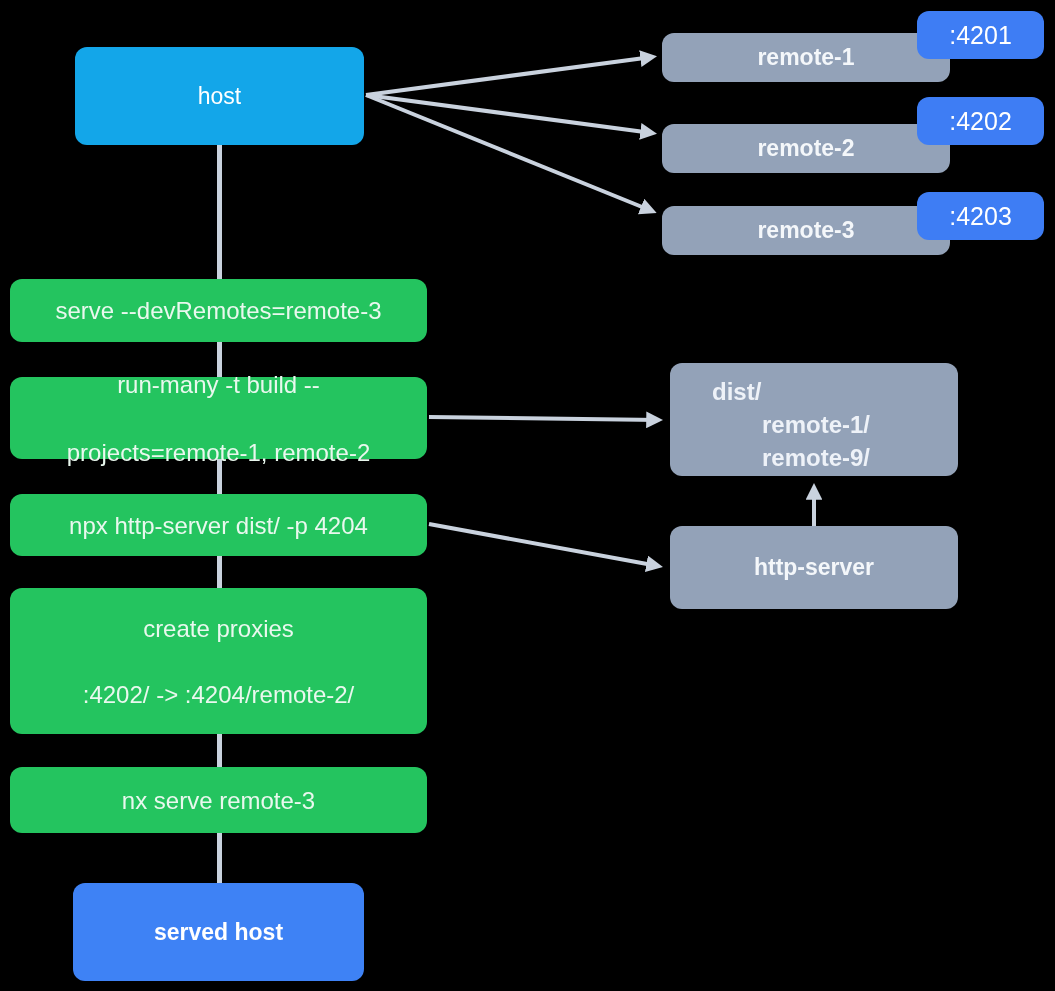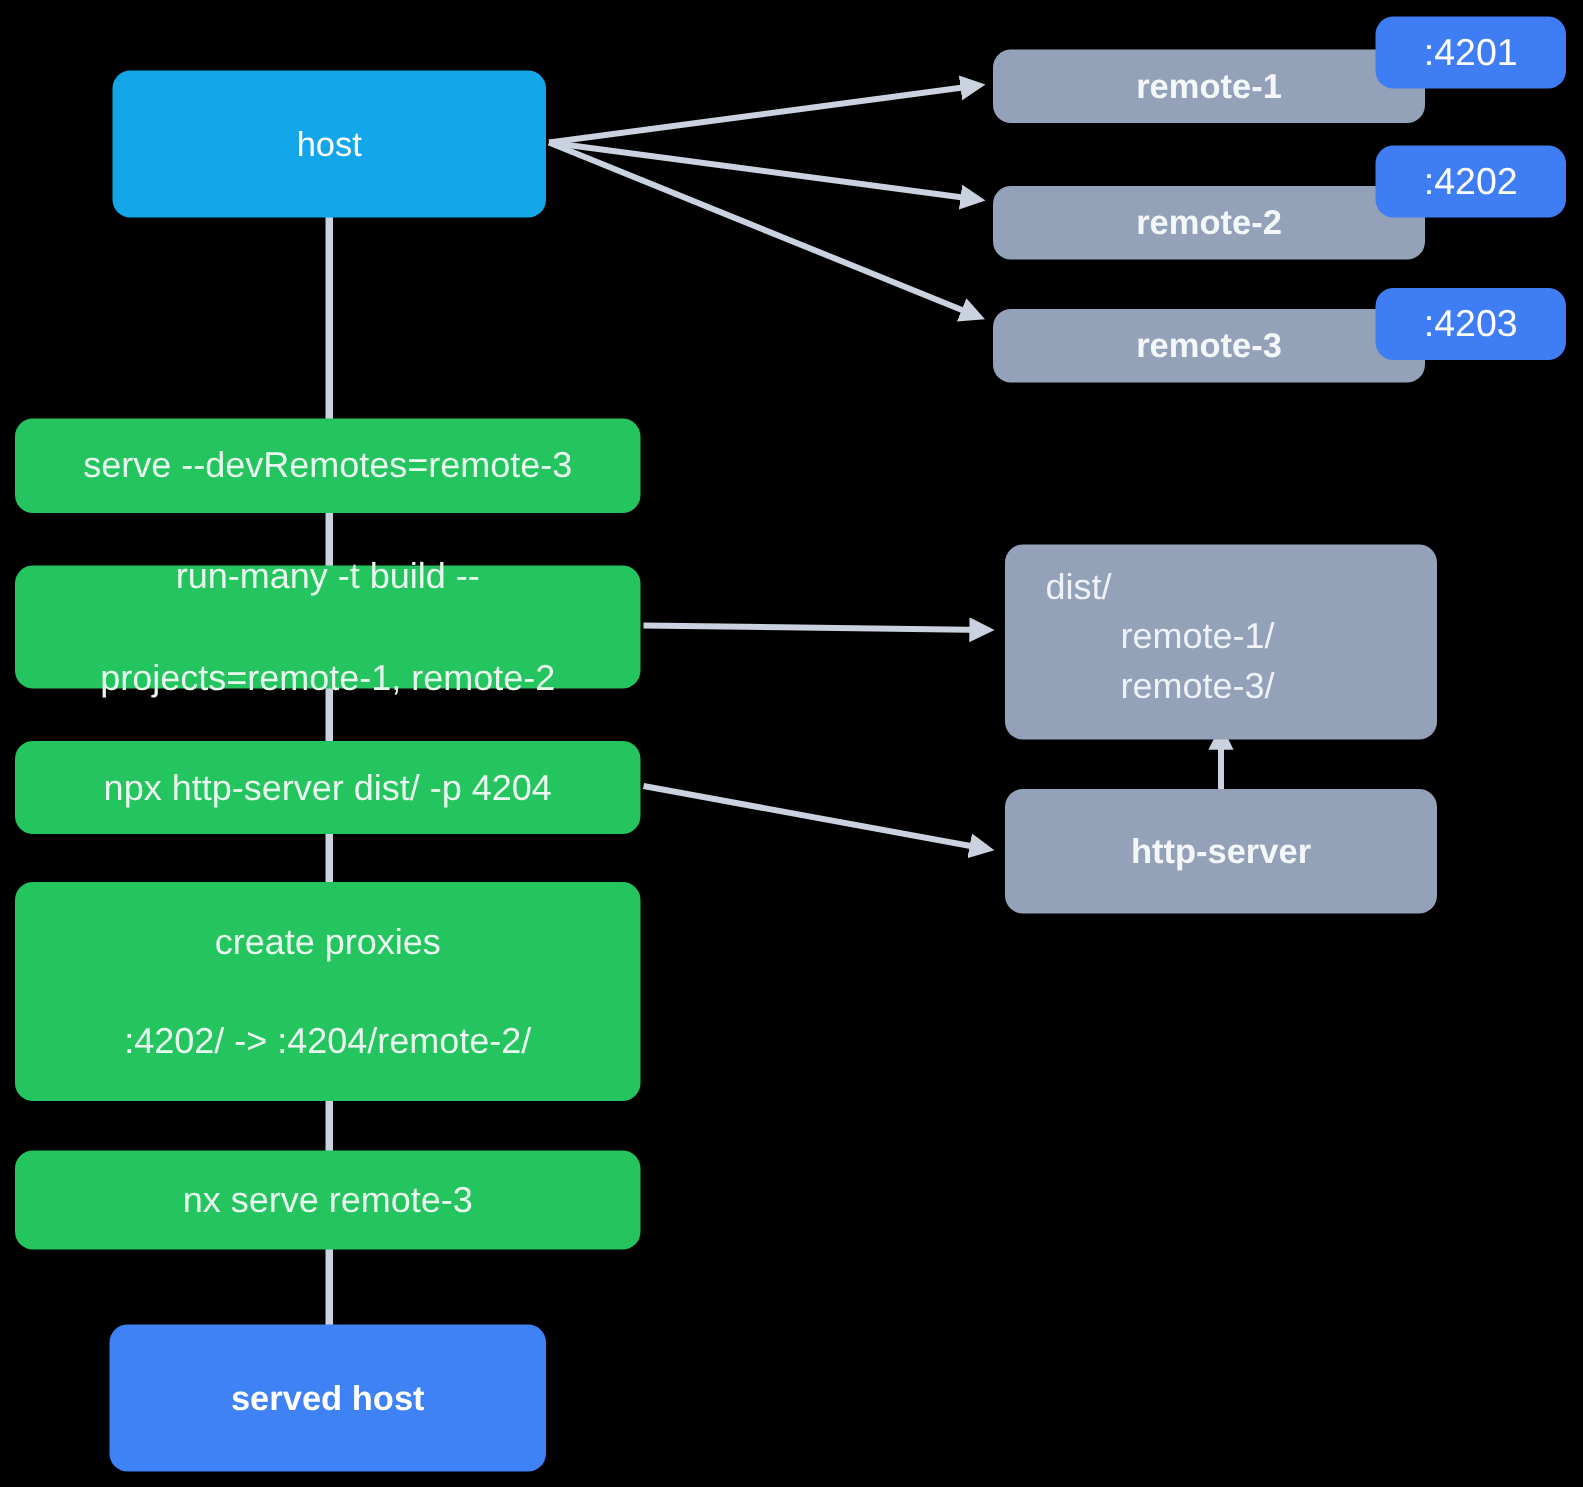--- a/index.html
+++ b/index.html
@@ -62,27 +62,28 @@
     flex-direction: column;
   }
   .step-1 { top: 279px; height: 63px; }
   .step-2 { top: 377px; height: 82px; gap: 35px; }
   .step-3 { top: 494px; height: 62px; }
   .step-4 { top: 588px; height: 146px; }
   .step-5 { top: 767px; height: 66px; }
   .line { min-height: 33px; line-height: 33px; text-align: center; }
   
   .dist-box {
-    left: 670px; top: 363px; width: 288px; height: 130px;
+    left: 670px; top: 363px; width: 288px; height: 113px;
     background: #93A2B8;
     color: #EEF2F8; font-size: 24px;
     flex-direction: column;
     align-items: flex-start;
     justify-content: flex-start;
-    padding: 12px 0 0 27px;
+    padding: 12px 0 0 42px;
+    font-weight: bold;
   }
   .dist-box .line { text-align: left; }
   .dist-box .indent { padding-left: 50px; }
   .http-box {
     left: 670px; top: 526px; width: 288px; height: 83px;
     background: #93A2B8;
     color: #F4F7FA; font-weight: bold; font-size: 23px;
   }
   
   .vline {
@@ -167,21 +168,21 @@
     <span class="line">:4202/ -&gt; :4204/remote-2/</span>
   </div>
 
   <div class="box step-box step-5">
     <span class="line">nx serve remote-3</span>
   </div>
 
   <div class="box dist-box">
     <span class="line">dist/</span>
     <span class="line indent">remote-1/</span>
-    <span class="line indent">remote-3/</span>
+    <span class="line indent">remote-9/</span>
   </div>
 
   <div class="box http-box">
     <span>http-server</span>
   </div>
 
   <div class="box served-box">
     <span>served host</span>
   </div>
 

